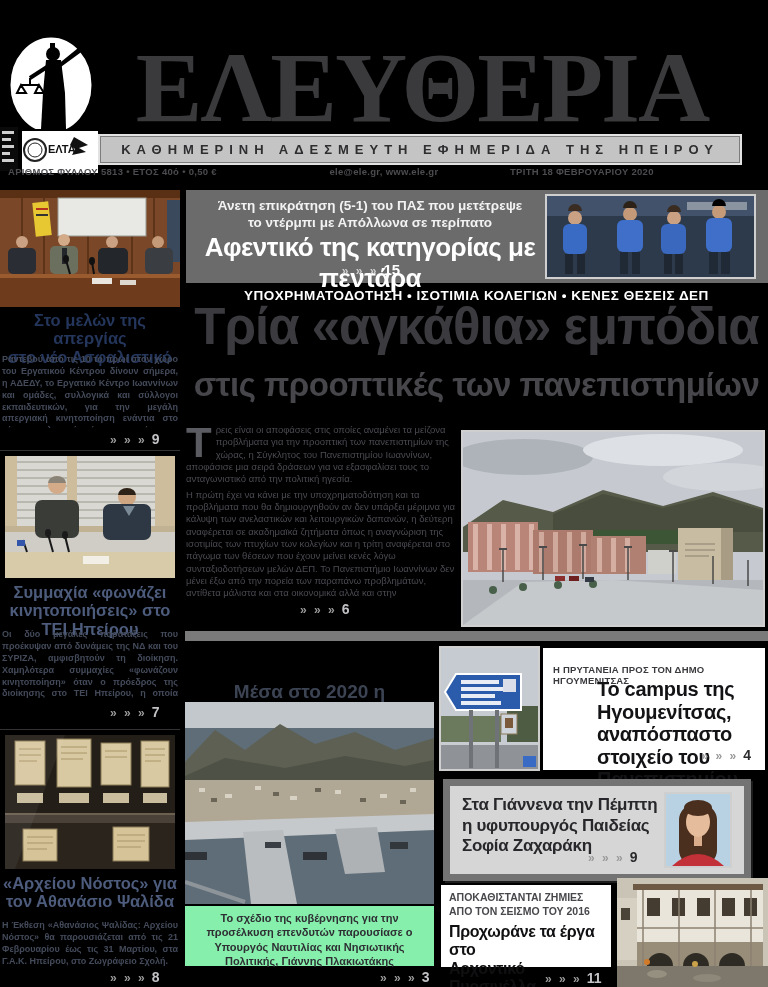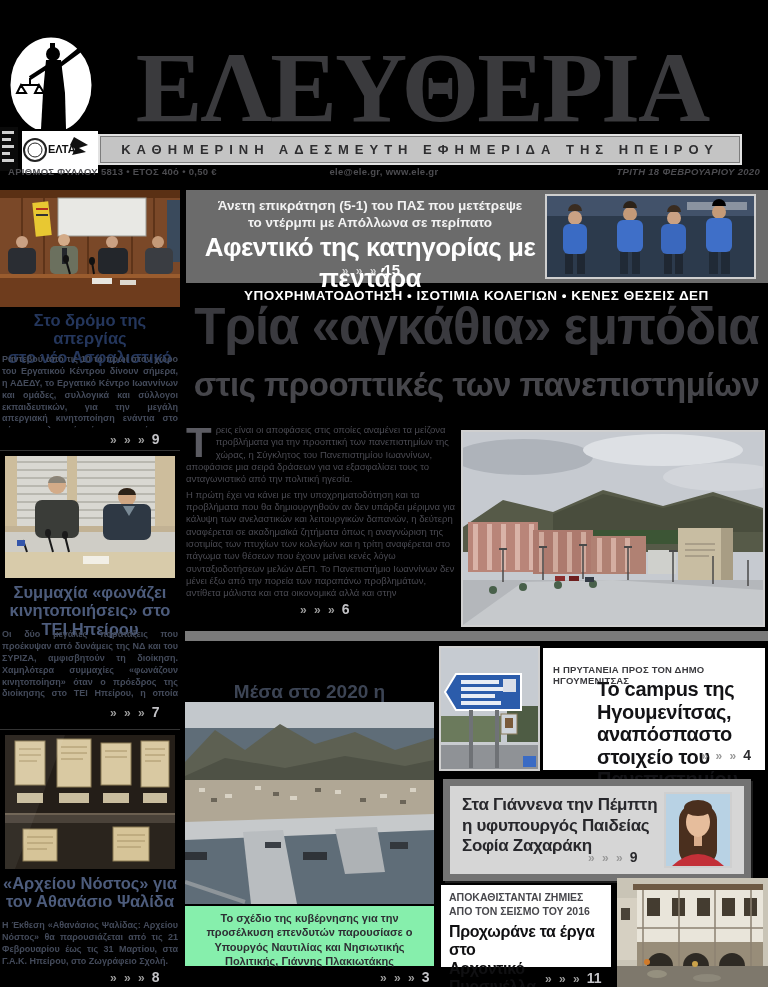--- a/index.html
+++ b/index.html
@@ -106,21 +106,21 @@
       <path d="M52,6 l14,8 l-9,3 l7,4 l-14,3 l3,-6 l-5,-4 z" fill="#111"></path>
     </svg>
     <div class="abs" style="left:26px;top:12px;font-size:11px;font-weight:bold;color:#111;">ΕΛΤΑ</div>
   </div>
 
   <div class="abs mast-sub">ΚΑΘΗΜΕΡΙΝΗ ΑΔΕΣΜΕΥΤΗ ΕΦΗΜΕΡΙΔΑ ΤΗΣ ΗΠΕΙΡΟΥ</div>
   <div class="abs mast-title">ΕΛΕΥΘΕΡΙΑ</div>
 
   <div class="abs dateline" style="left:8px;width:250px;">ΑΡΙΘΜΟΣ ΦΥΛΛΟΥ 5813 • ΕΤΟΣ 40ό • 0,50 €</div>
   <div class="abs dateline ctr" style="left:234px;width:300px;">ele@ele.gr, www.ele.gr</div>
-  <div class="abs dateline" style="right:8px;text-align:right;width:250px;font-style:italic;">ΤΡΙΤΗ 18 ΦΕΒΡΟΥΑΡΙΟΥ 2020</div>
+  <div class="abs dateline" style="right:8px;text-align:left;width:250px;">ΤΡΙΤΗ 18 ΦΕΒΡΟΥΑΡΙΟΥ 2020</div>
 
   <div class="abs sports">
     <div class="abs deck ctr" style="left:14px;top:8px;width:340px;">Άνετη επικράτηση (5-1) του ΠΑΣ που μετέτρεψε</div>
     <div class="abs deck ctr" style="left:14px;top:25px;width:340px;">το ντέρμπι με Απόλλωνα σε περίπατο</div>
     <div class="abs head ctr" style="left:0px;top:42px;width:368px;">Αφεντικό της κατηγορίας με πεντάρα</div>
     <div class="abs pager white ctr" style="left:110px;top:71px;width:150px;">
       <span class="chev">» » »</span><span class="num">15</span>
     </div>
     <div class="abs photoframe" style="left:361px;top:6px;width:207px;height:81px;">
       <svg width="207" height="81" viewBox="0 0 207 81">
@@ -182,21 +182,21 @@
         <rect x="120" y="90" width="16" height="5" fill="#ddd9d0"></rect>
       <g stroke="#111" stroke-width="2">
           <path d="M70,84 L66,70"></path>
           <path d="M94,84 L92,72"></path>
         </g>
       <ellipse cx="66" cy="69" rx="3" ry="4" fill="#111"></ellipse>
         <ellipse cx="92" cy="71" rx="3" ry="4" fill="#111"></ellipse>
     </svg>
   </div>
   <div class="abs lc-head navy" style="top:311px;">
-    <span>Στο δρόμο της απεργίας</span><br>
+    <span>Στο μελών της απεργίας</span><br>
     <span>στο νέο Ασφαλιστικό</span>
   </div>
   <div class="abs lc-body jst" style="top:354px;height:74px;">Ραντεβού από τις 10 το πρωί στον χώρο του Εργατικού Κέντρου δίνουν σήμερα, η ΑΔΕΔΥ, το Εργατικό Κέντρο Ιωαννίνων και ομάδες, συλλογικά και σύλλογοι εκπαιδευτικών, για την μεγάλη απεργιακή κινητοποίηση ενάντια στο νέο ασφαλιστικό νόμο που φέρνει η κυβέρνηση.</div>
   <div class="abs pager dark" style="left:110px;top:430px;">
     <span class="chev">» » »</span><span class="num">9</span>
   </div>
   <div class="abs hline" style="top:450px;"></div>
 
   <div class="abs" style="left:5px;top:456px;width:170px;height:122px;">
     <svg width="170" height="122" viewBox="0 0 170 122">

